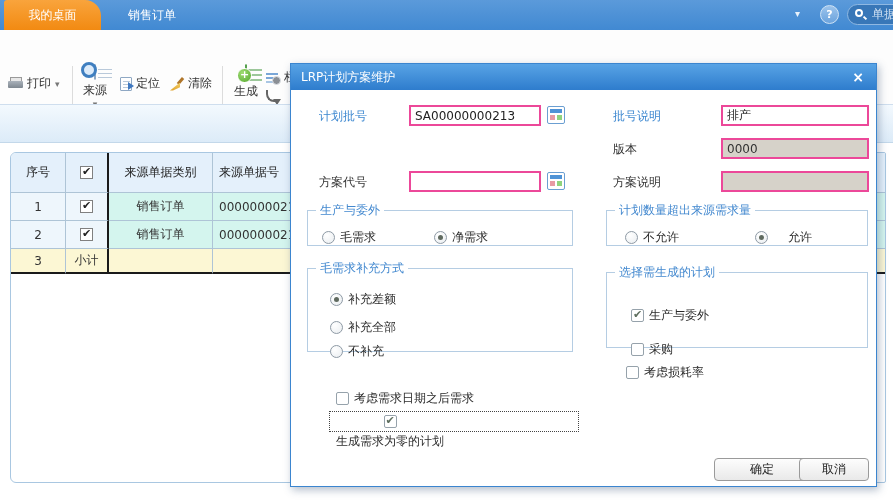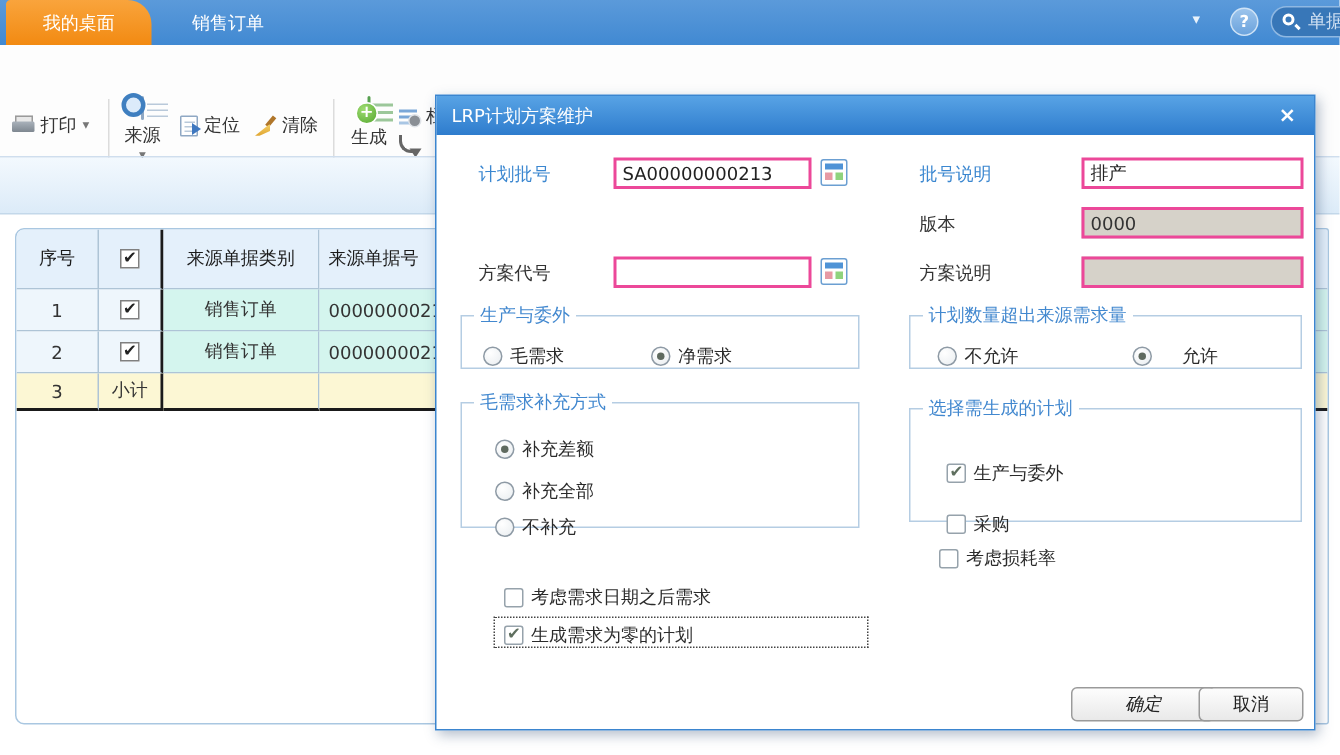--- a/index.html
+++ b/index.html
@@ -304,20 +304,20 @@
 
   <div class="opt" style="left:335px; top:300px;">
     <span class="dcb"></span>
     <span>考虑损耗率</span>
   </div>
   <div class="opt" style="left:45px; top:326px;">
     <span class="dcb"></span>
     <span>考虑需求日期之后需求</span>
   </div>
   <div class="focus-box" style="left:38px; top:347px; width:250px; height:21px;"></div>
-  <div class="opt" style="left:45px; top:351px;">
+  <div class="opt" style="left:45px; top:351px;flex-direction:column;">
     <span class="dcb on"></span>
     <span>生成需求为零的计划</span>
   </div>
 
-  <div class="dlg-btn" style="left:423px; top:394px; width:96px;font-style:italic;">确定</div>
+  <div class="dlg-btn" style="left:423px; top:394px; width:96px;">确定</div>
   <div class="dlg-btn" style="left:508px; top:394px; width:70px;">取消</div>
 </div>
 
 </body></html>

